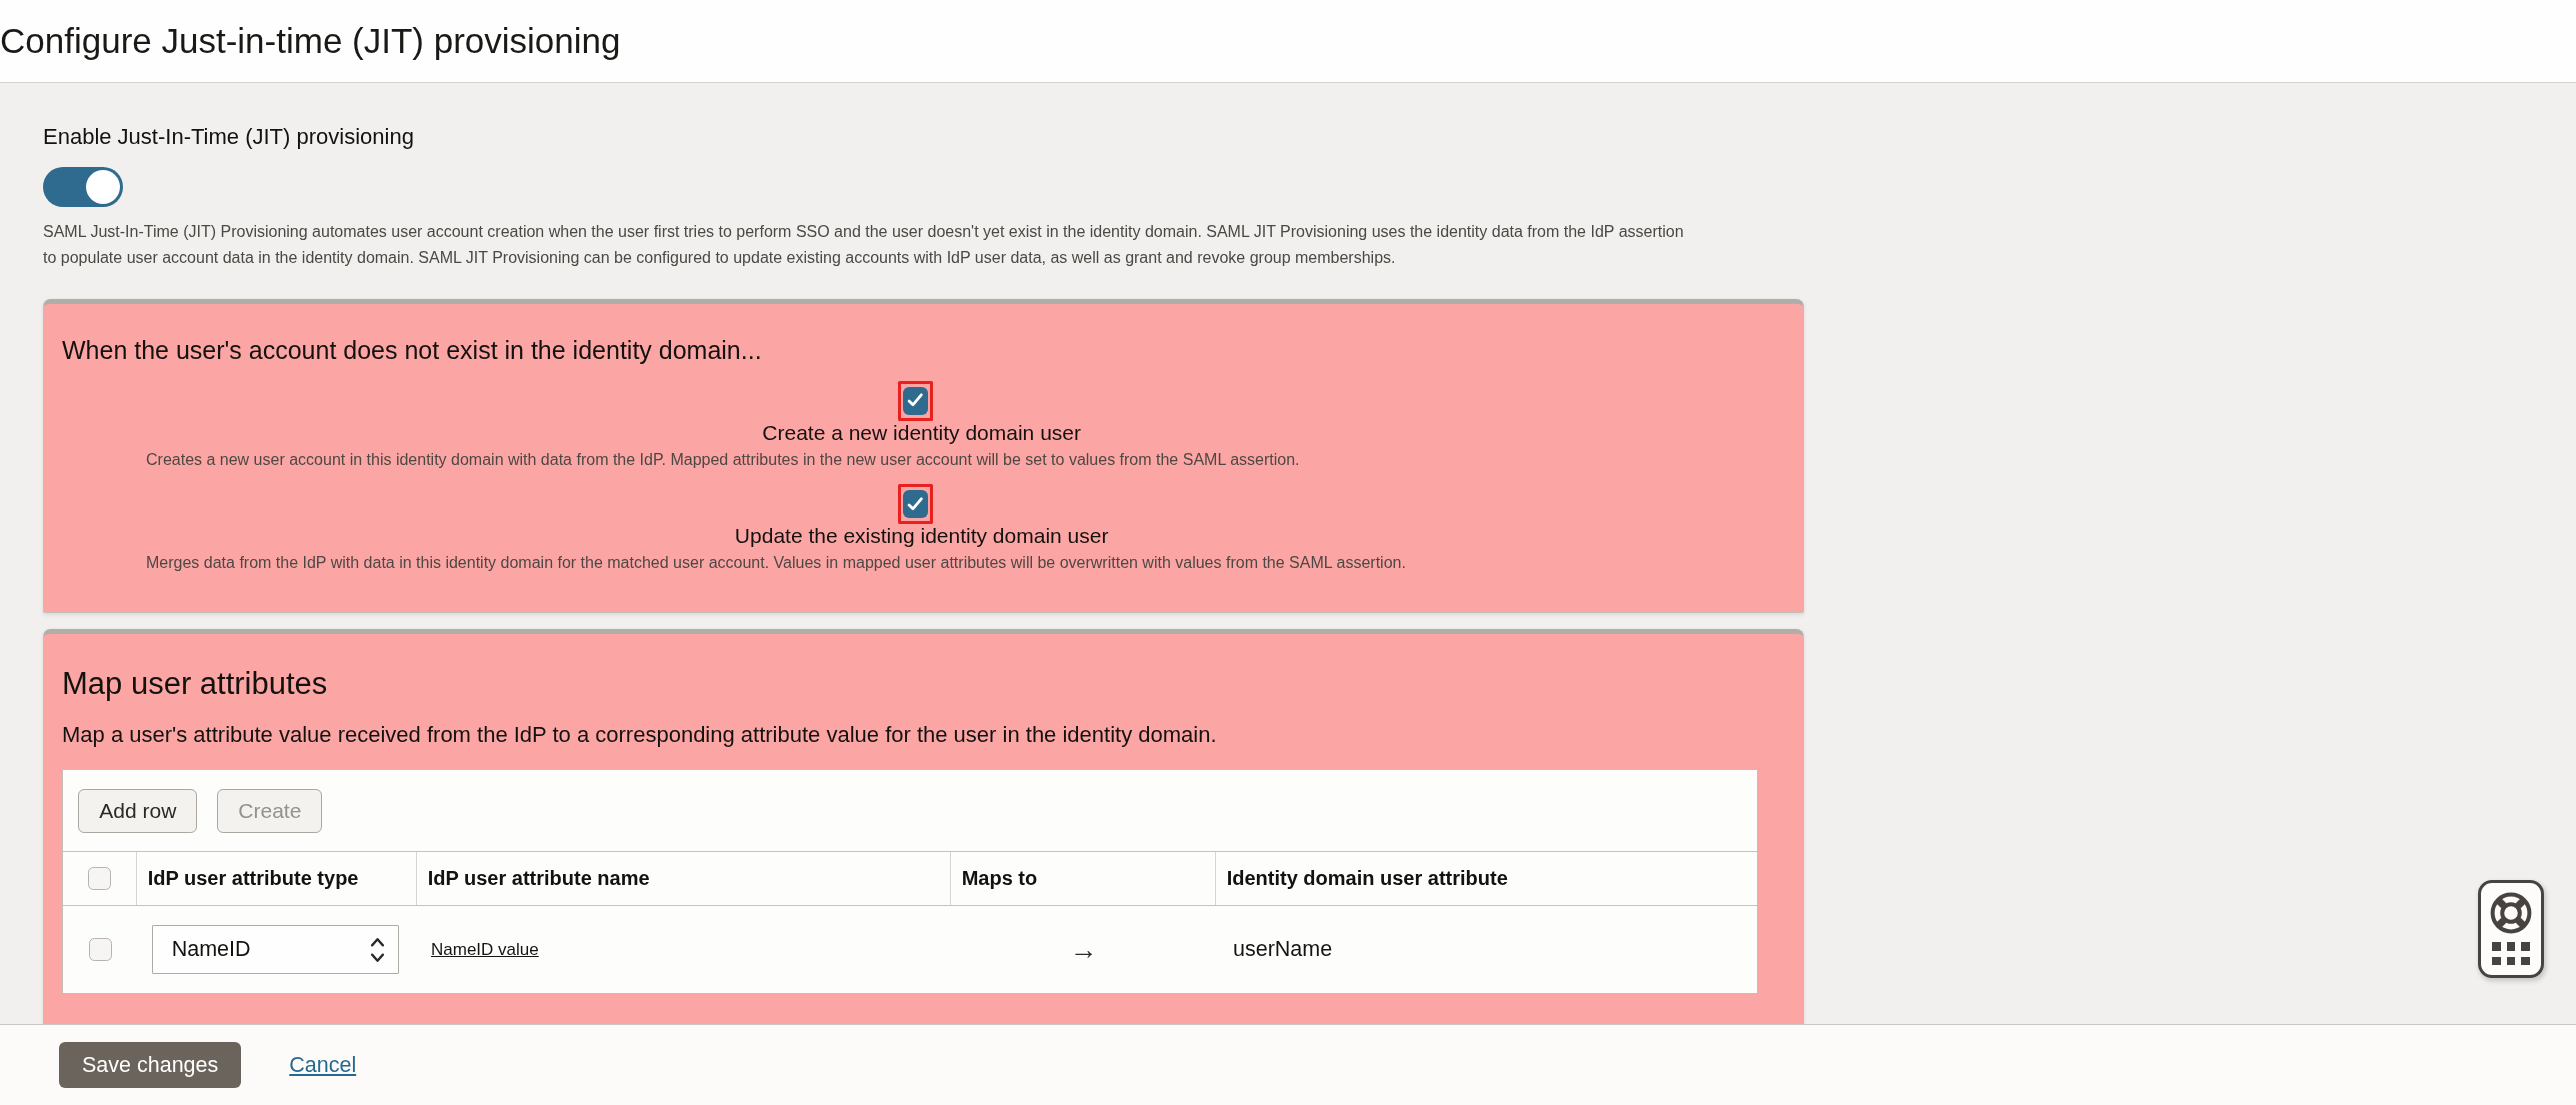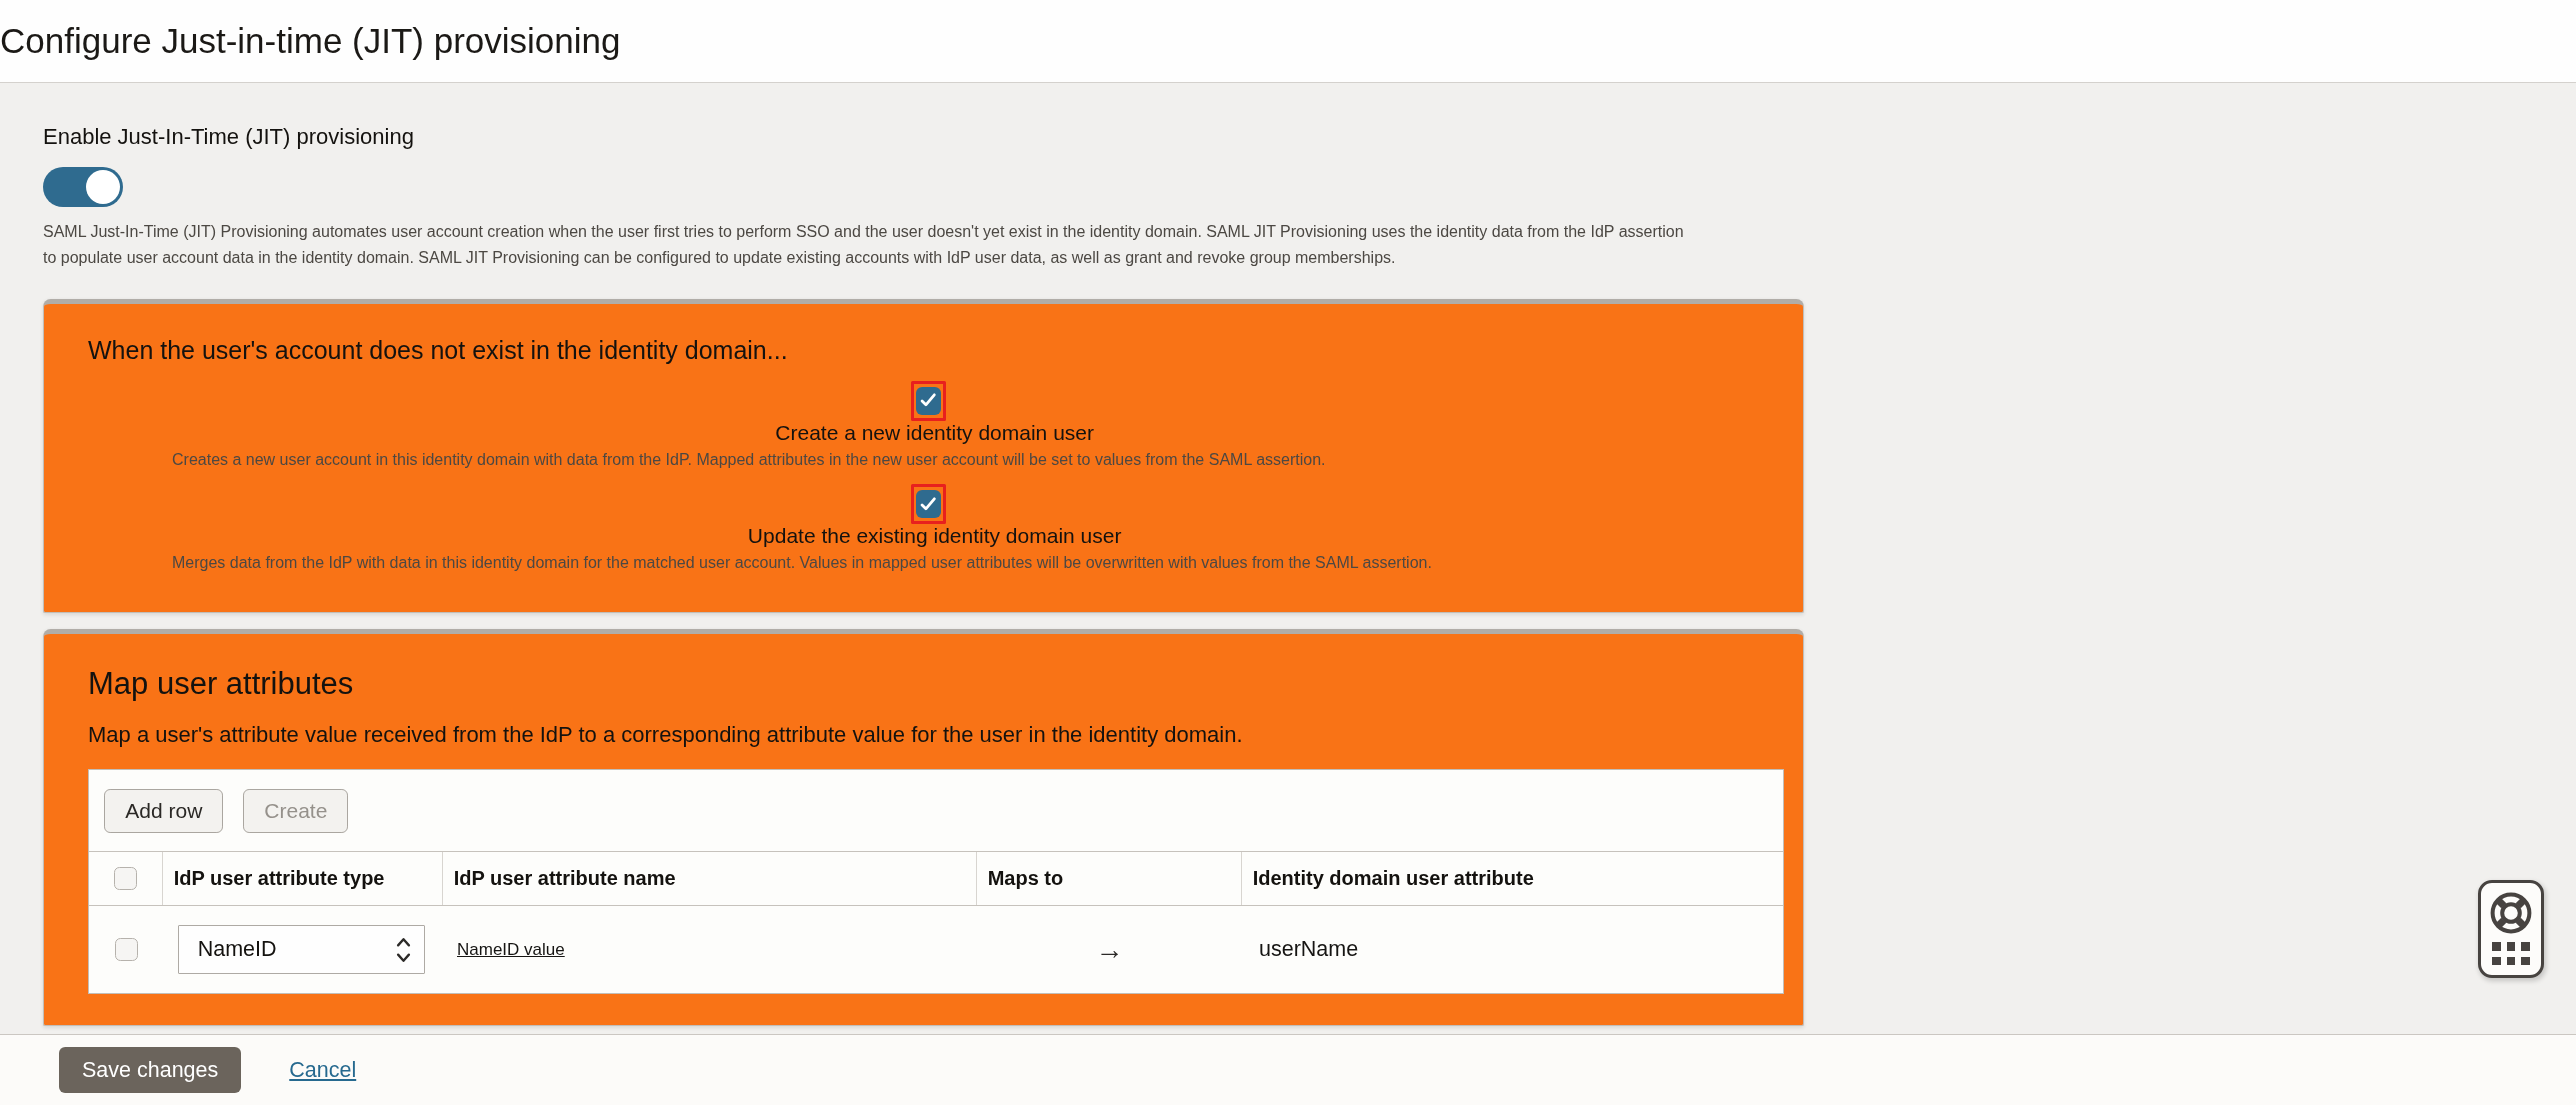--- a/index.html
+++ b/index.html
@@ -34,26 +34,26 @@
     position:absolute; right:3.1px; top:3.1px;
     width:34px; height:34px; border-radius:50%; background:#ffffff;
   }
 
   .intro { margin-top:12.3px; font-size:16px; line-height:26px; color:#4c4843; }
   .intro div { white-space:nowrap; }
 
   
   .card {
     width:1761px;
-    background:#f97316;
+    background:#fca5a5;
     border:1.5px solid #c2beb8;
     border-top:5.4px solid #b1ada8;
     border-radius:7.7px 7.7px 2.3px 2.3px;
     box-shadow:0 1.5px 3.8px rgba(60,56,52,0.12);
-    padding:32px 34px 40px 44px;
+    padding:32px 34px 40px 18px;
   }
   .card-rules { margin-top:28px; }
   .card h2 { font-size:25px; font-weight:400; color:#14120f; }
 
   .cb-row { display:flex; align-items:center; margin-top:15.3px;flex-direction:column; }
   .cb-outline {
     border:3.8px solid #e8201e; border-radius:1.5px;
     padding:3.1px 2.3px; display:inline-flex;
   }
   .cb {
@@ -110,21 +110,21 @@
     display:flex; align-items:center; justify-content:space-between;
     padding:0 12.3px 0 18.4px; font-size:21.5px; color:#14120f; cursor:pointer;
   }
   .cell-name { padding-left:14px; font-size:17px;text-decoration:underline; }
   .cell-maps { text-align:center; font-size:28px; font-weight:400; color:#2c2a28; }
   .cell-ida { padding-left:17px; font-size:21.5px; }
 
   
   .footer {
     position:fixed; left:0; bottom:0; z-index:20;
-    width:2576px; height:71px;
+    width:2576px; height:81px;
     background:#fcfbf9; border-top:1.5px solid #cbc7c2;
     display:flex; align-items:center; padding-left:59px;
   }
   .save-btn {
     font-family:"Liberation Sans", sans-serif;
     background:#6b645c; color:#ffffff; font-size:21.5px;
     padding:10.7px 23px; border:none; border-radius:6.1px; cursor:pointer;
   }
   .cancel-link { margin-left:48px; font-size:21.5px; color:#26698f; text-decoration:underline; cursor:pointer; }
 

